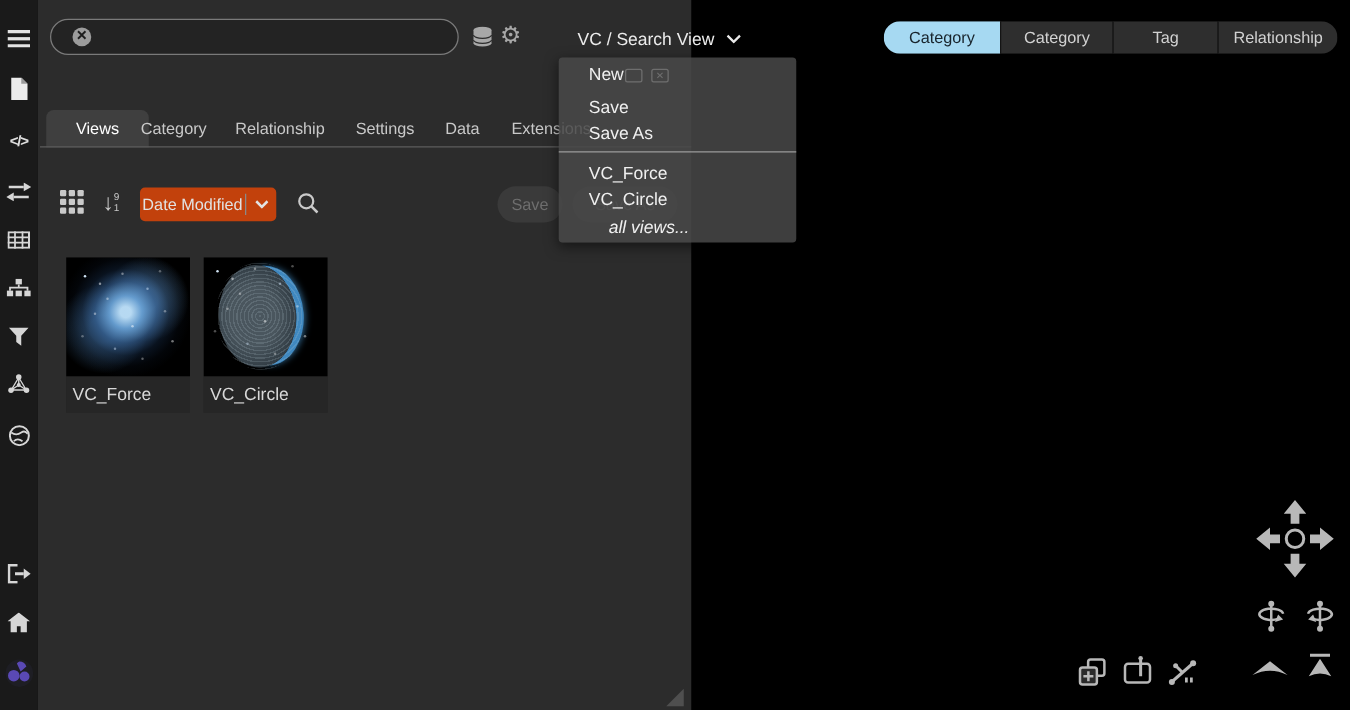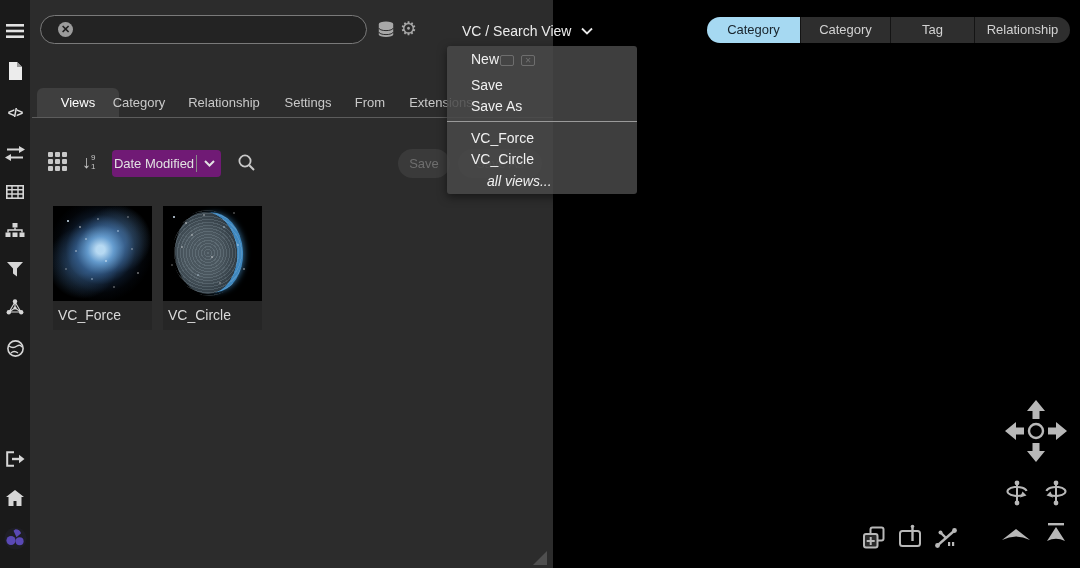--- a/index.html
+++ b/index.html
@@ -33,21 +33,21 @@
   .ptab { top:88px; height:30px; line-height:30px; text-align:center; color:#c9c9c9; font-size:13px; }
   .ptab.active { background:#3f3f3f; border-radius:6px 6px 0 0; color:#fff; }
   .tab-underline { left:2px; top:117px; width:521px; height:1px; background:#5c5c5c; }
 
   
   .grid-ico { left:18px; top:152px; width:22px; height:22px; display:grid; grid-template-columns:repeat(3,5px); grid-template-rows:repeat(3,5px); gap:2px; }
   .grid-ico span { background:#c9c9c9; border-radius:1px; }
   .sort-ico { left:52px; top:150px; display:flex; color:#c9c9c9; }
   .sort-arrow { font-size:18px; line-height:24px; }
   .sort-nums { display:flex; flex-direction:column; font-size:8px; line-height:9px; padding-top:3px; color:#c9c9c9; }
-  .sort-select { left:82px; top:150px; width:109px; height:27px; background:#701a75; border-radius:4px; display:flex; align-items:center; color:#e2e2e2; font-size:13px; }
+  .sort-select { left:82px; top:150px; width:109px; height:27px; background:#c2410c; border-radius:4px; display:flex; align-items:center; color:#e2e2e2; font-size:13px; }
   .sort-select .lbl { flex:1; text-align:center; }
   .sort-select .sep { width:1px; height:17px; background:#8a8a8a; }
   .sort-select .chev { width:24px; display:flex; justify-content:center; }
   .search-ico2 { left:208px; top:154px; }
   .pill-btn { height:29px; border-radius:15px; background:#3a3a3a; color:#6e6e6e; font-size:13px; text-align:center; line-height:29px; }
   .save-btn { left:368px; top:149px; width:52px; }
   .saveas-btn { left:428px; top:149px; width:84px; }
 
   
   .thumb-card { top:206px; width:99px; height:124px; background:#222; }
@@ -189,21 +189,21 @@
         <path d="M0.8,3 v10.5 a7.2,2.6 0 0 0 14.4,0 V3" fill="#a8a8a8"></path>
         <path d="M0.8,7 a7.2,2.6 0 0 0 14.4,0 M0.8,11 a7.2,2.6 0 0 0 14.4,0" stroke="#2c2c2c" stroke-width="1" fill="none"></path>
       </svg>
   </div>
   <div class="abs gear-ico">⚙</div>
 
   <div class="abs ptab active" style="left:7px;width:82px">Views</div>
   <div class="abs ptab" style="left:76px;width:66px">Category</div>
   <div class="abs ptab" style="left:150px;width:88px">Relationship</div>
   <div class="abs ptab" style="left:246px;width:64px">Settings</div>
-  <div class="abs ptab" style="left:318px;width:44px">From</div>
+  <div class="abs ptab" style="left:318px;width:44px">Data</div>
   <div class="abs ptab" style="left:374px;width:74px">Extensions</div>
   <div class="abs tab-underline"></div>
 
   <div class="abs grid-ico">
     <span></span>
       <span></span>
       <span></span>
       <span></span>
       <span></span>
       <span></span>

